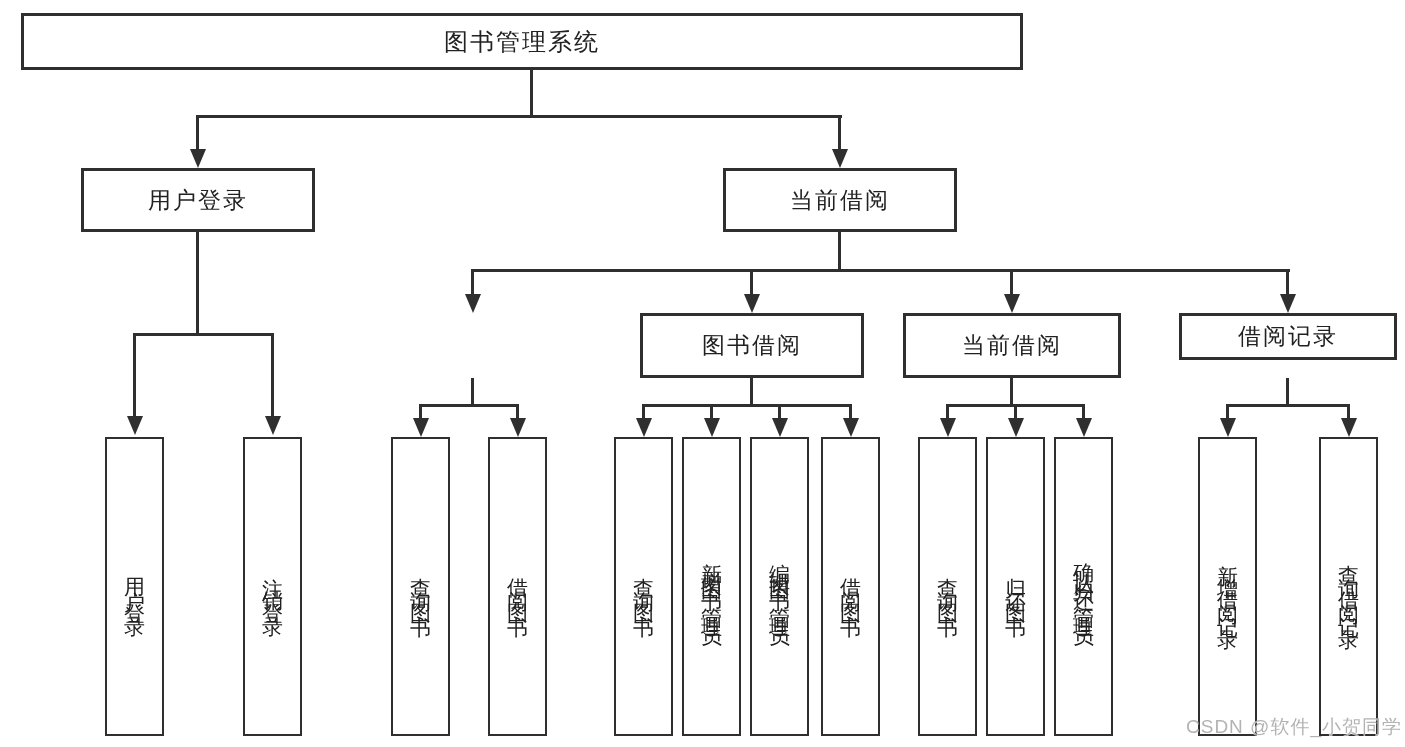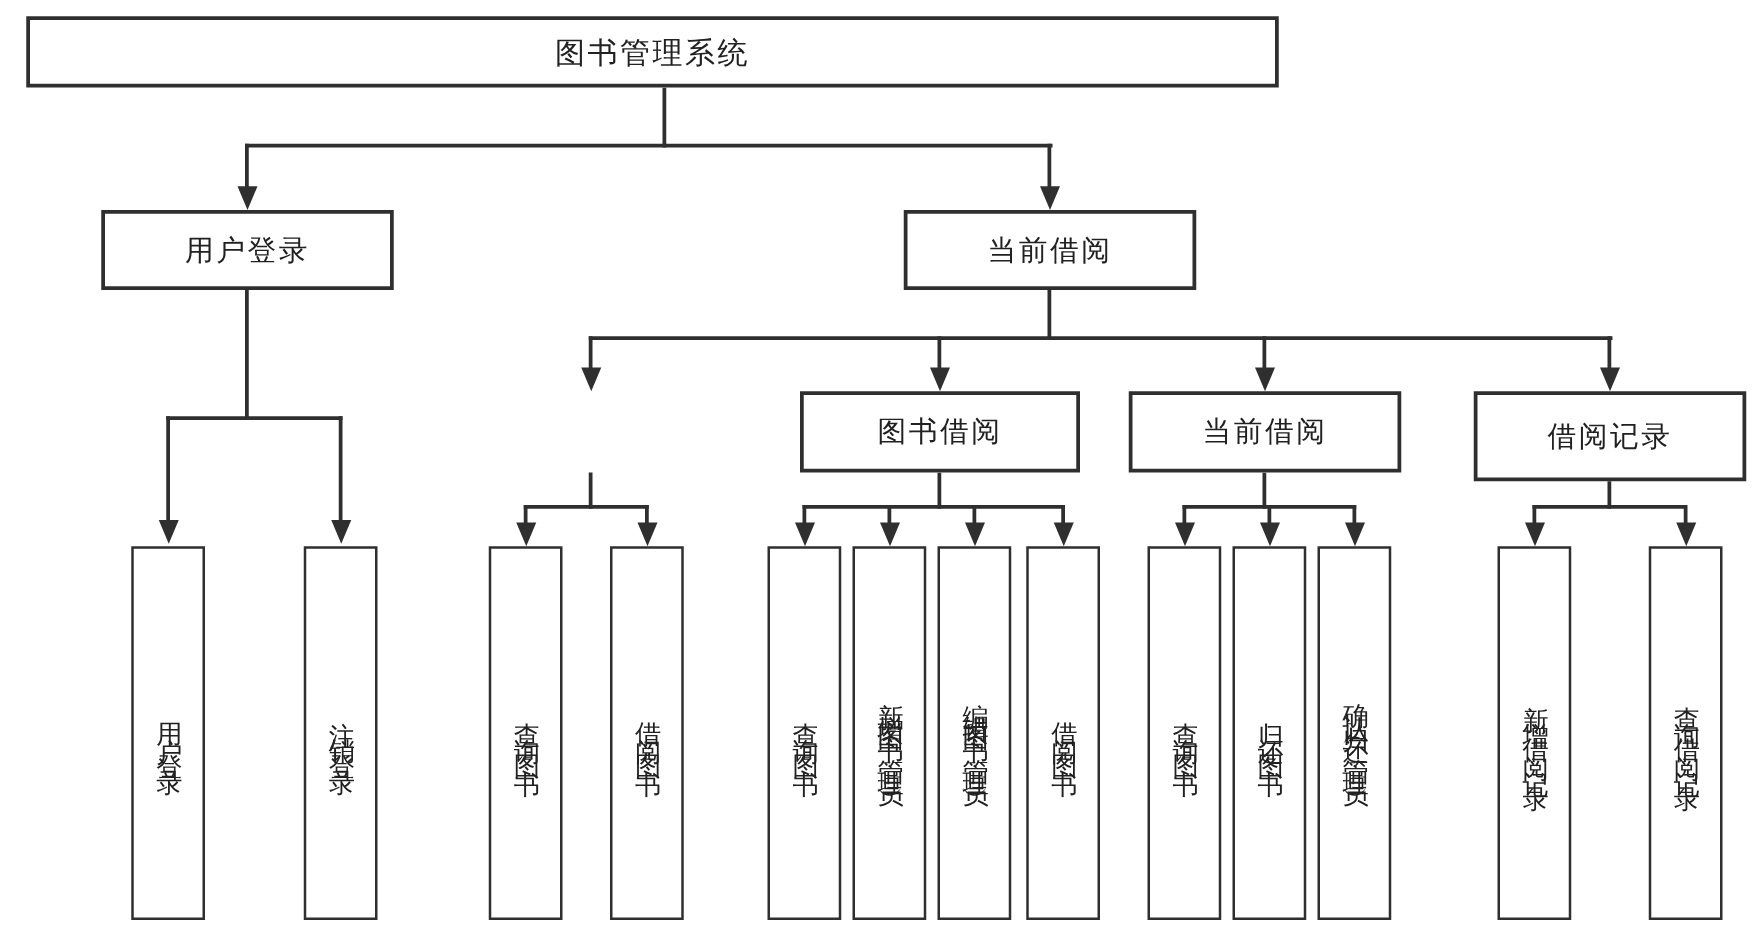--- a/index.html
+++ b/index.html
@@ -112,21 +112,21 @@
   <div class="node" style="left:723px;top:168px;width:234px;height:64px">
     <span>当前借阅</span>
   </div>
 
   <div class="node" style="left:903px;top:313px;width:218px;height:65px">
     <span>当前借阅</span>
   </div>
   <div class="node" style="left:640px;top:313px;width:224px;height:65px">
     <span>图书借阅</span>
   </div>
-  <div class="node" style="left:1179px;top:313px;width:218px;height:72px">
+  <div class="node" style="left:1179px;top:313px;width:218px;height:47px">
     <span>借阅记录</span>
   </div>
 
   <div class="node leaf vt-4" style="left:105px;top:437px;width:59px;height:299px">
     <span>用户登录</span>
   </div>
   <div class="node leaf vt-4" style="left:243px;top:437px;width:59px;height:299px">
     <span>注销登录</span>
   </div>
 
@@ -160,14 +160,15 @@
     <span>确认归还（管理员）</span>
   </div>
 
   <div class="node leaf vt-6" style="left:1198px;top:437px;width:59px;height:299px">
     <span>新增借阅记录</span>
   </div>
   <div class="node leaf vt-6" style="left:1319px;top:437px;width:59px;height:299px">
     <span>查询借阅记录</span>
   </div>
 
+  <div class="watermark">CSDN @软件_小贺同学</div>
 
 </div>
 
 </body></html>

